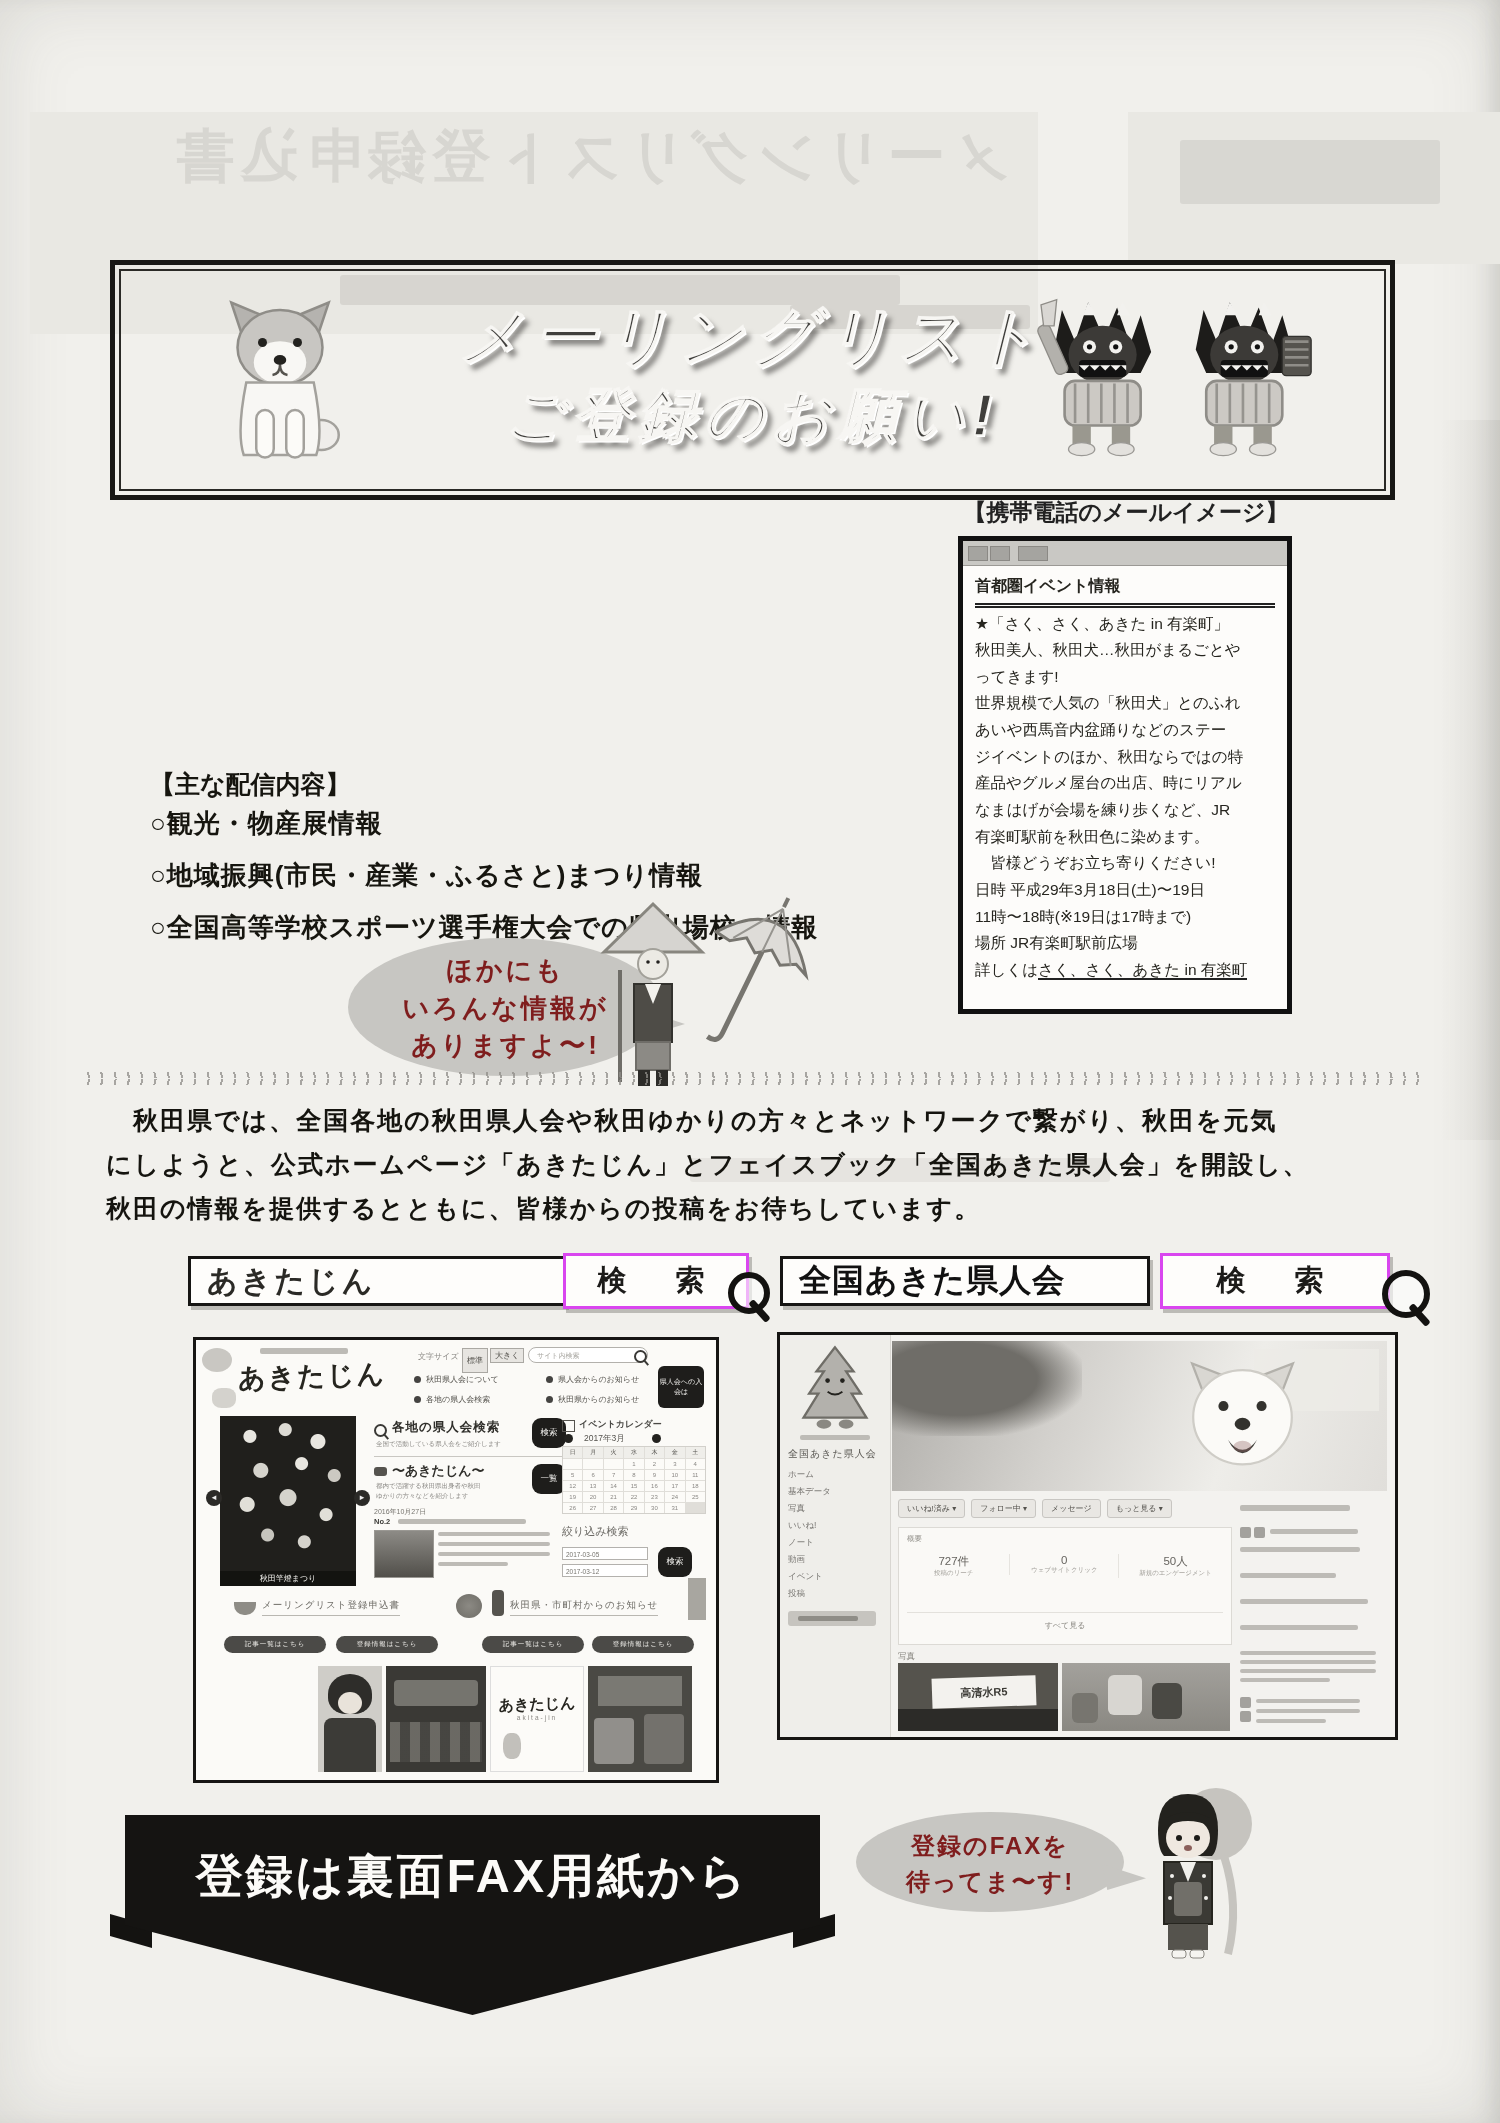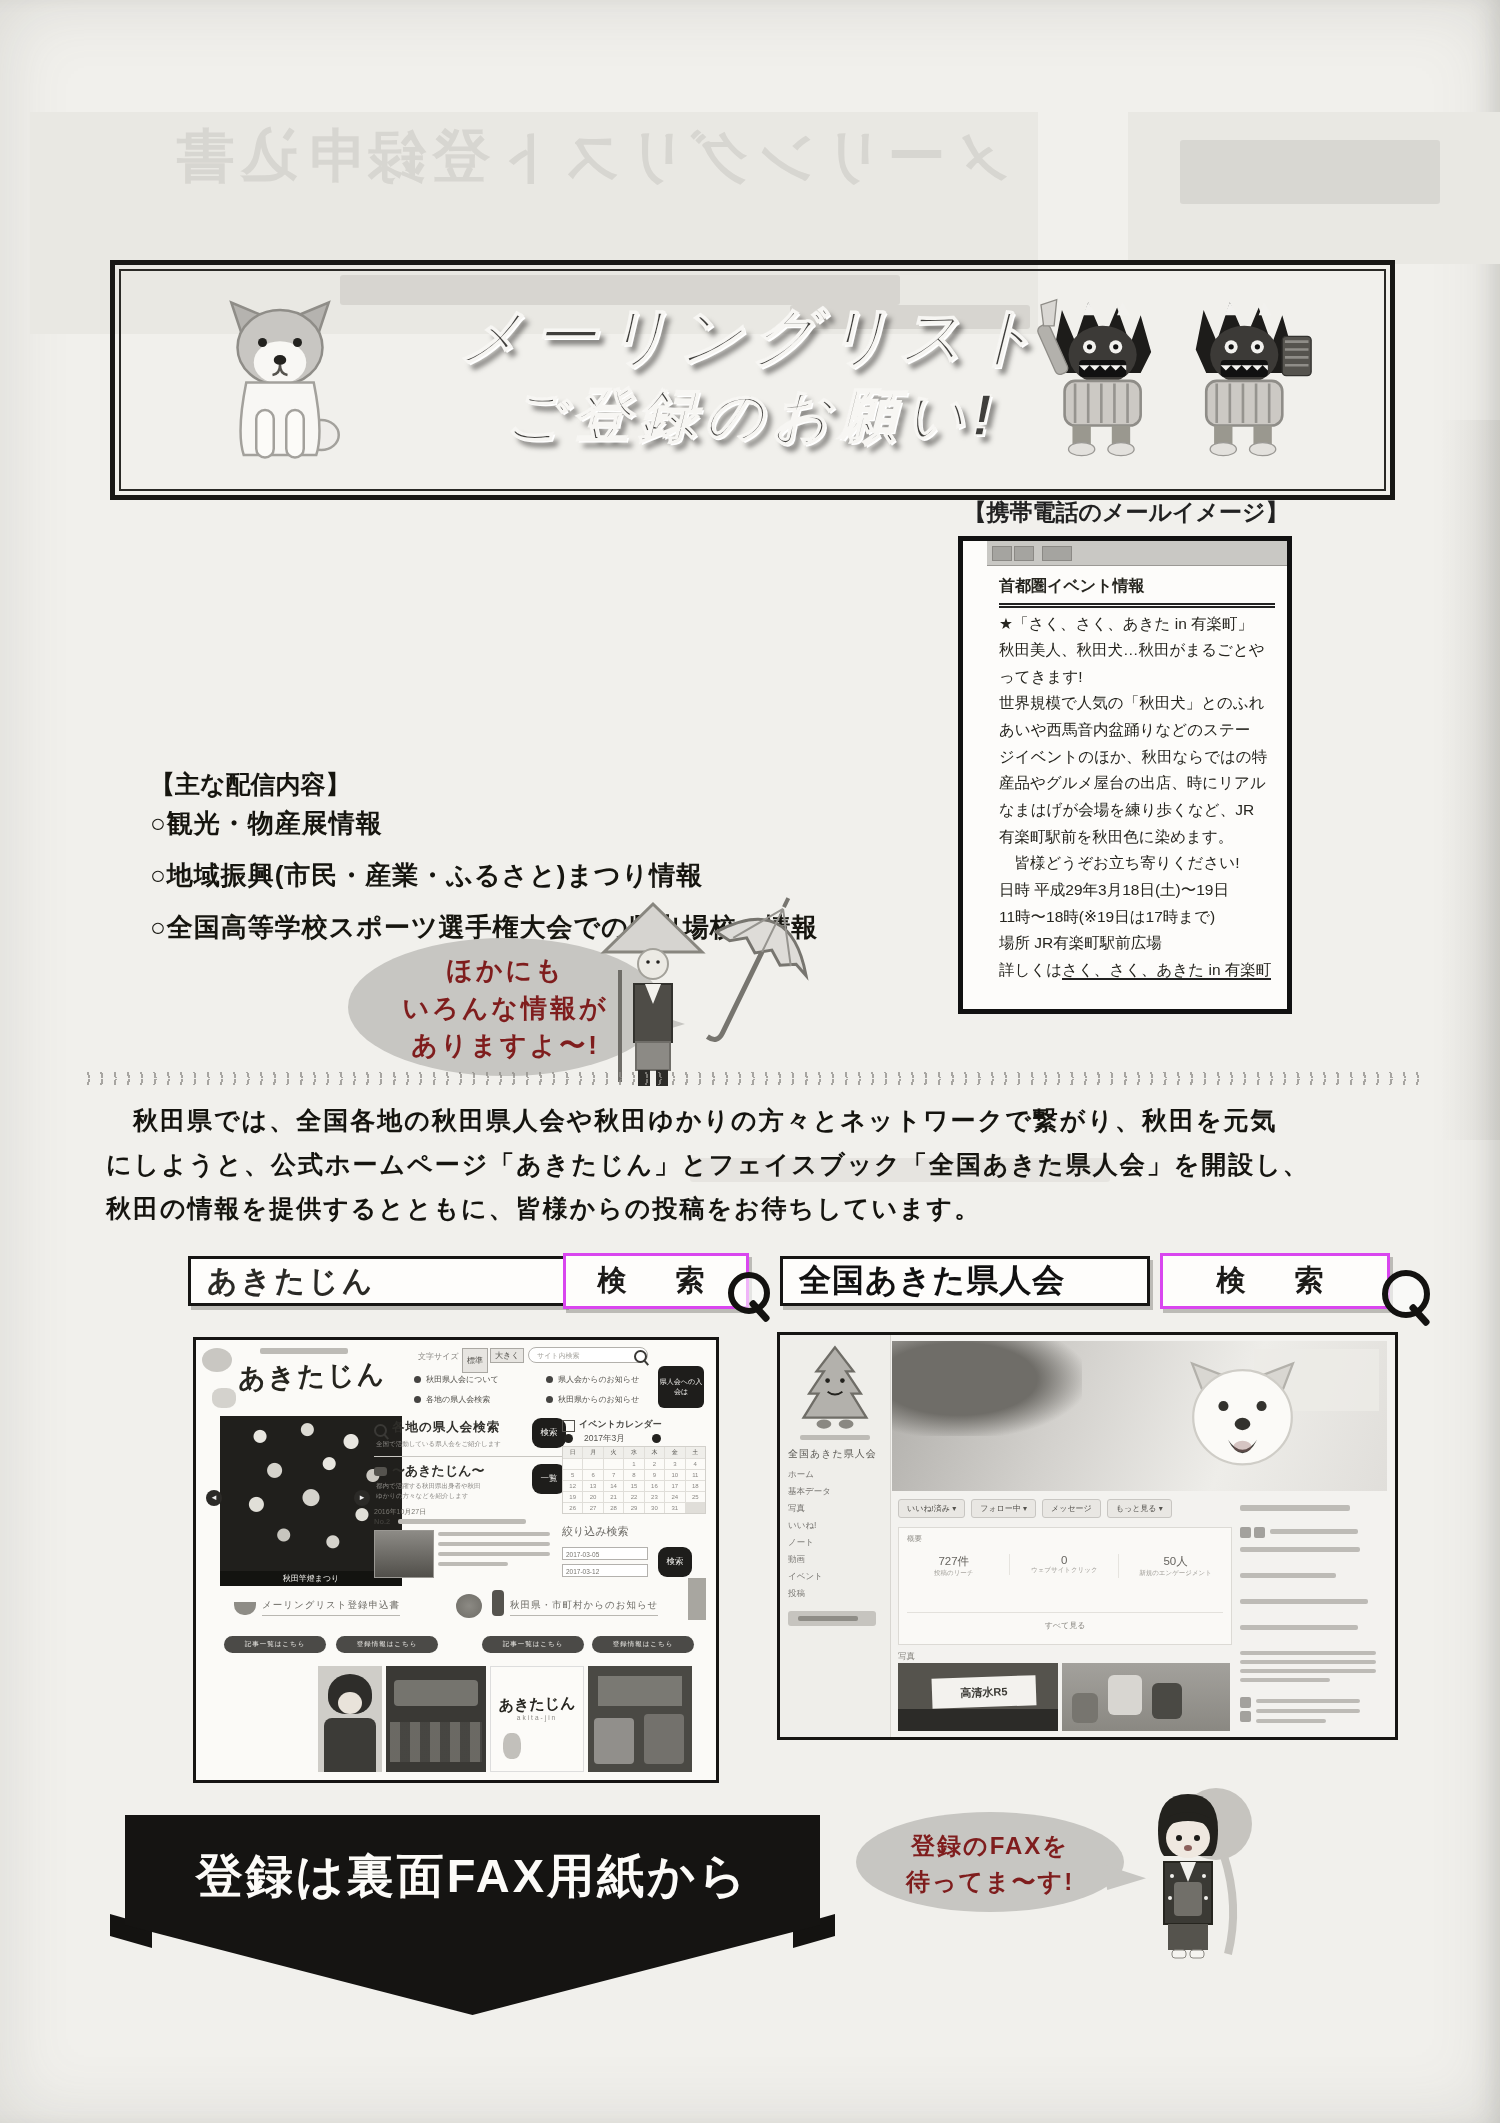--- a/index.html
+++ b/index.html
@@ -18,21 +18,21 @@
 
   
   .banner{position:absolute;left:110px;top:260px;width:1275px;height:230px;border:5px solid #181715;}
   .banner::before{content:"";position:absolute;inset:4px;border:2px solid #2a2926;}
   .t3d{position:absolute;left:0;width:100%;text-align:center;font-weight:bold;font-style:italic;color:#403f3c;
        -webkit-text-stroke:1.5px #f7f6f3;text-shadow:2px 2px 0 #ffffff,6px 7px 5px rgba(50,48,45,.55);
        letter-spacing:8px;white-space:nowrap;}
 
   
   .phonecap{position:absolute;left:940px;top:497px;width:372px;text-align:center;font-size:23px;font-weight:bold;color:#222;}
-  .phone{position:absolute;left:958px;top:536px;width:334px;height:478px;border:5px solid #111;background:#fdfcfa;box-sizing:border-box;padding-left:24px;}
+  .phone{position:absolute;left:958px;top:536px;width:334px;height:478px;border:5px solid #111;background:#fdfcfa;box-sizing:border-box;}
   .phonehdr{height:24px;background:#c9c8c4;border-bottom:1px solid #9b9995;position:relative;}
   .phonehdr span{position:absolute;top:5px;height:13px;background:#a5a4a0;border:1px solid #8b8985;}
   .phonebody{padding:6px 12px 0 12px;font-size:15.5px;line-height:1.72;color:#26251f;}
   .phonetitle{font-size:16px;font-weight:bold;border-bottom:5px double #222;padding-bottom:3px;margin-bottom:3px;}
   .phlink{border-bottom:2px solid #222;}
 
   
   .arrowwrap{position:absolute;left:188px;top:532px;width:762px;height:224px;background:#21201e;
              -webkit-clip-path:polygon(0 0,86% 0,100% 50%,86% 100%,0 100%);clip-path:polygon(0 0,86% 0,100% 50%,86% 100%,0 100%);}
   .arrowin{position:absolute;inset:3px;background:#dbd9d5;
@@ -68,21 +68,21 @@
 
   
   .shot{position:absolute;border:3px solid #161513;background:#fbfaf7;overflow:hidden;box-sizing:content-box;}
   .tinytxt{position:absolute;color:#8a8884;}
   .darkbtn{position:absolute;background:#1e1d1b;color:#f4f3f0;border-radius:9px;display:flex;align-items:center;justify-content:center;}
   .pill{position:absolute;height:17px;background:#4b4a47;border-radius:9px;color:#f1f0ec;font-size:6.5px;
         display:flex;align-items:center;justify-content:center;letter-spacing:1px;}
   .navdot{position:absolute;width:7px;height:7px;border-radius:50%;background:#444341;}
   .minimag{position:absolute;width:9px;height:9px;border:2px solid #3a3936;border-radius:50%;}
   .minimag::after{content:"";position:absolute;width:2px;height:7px;background:#3a3936;left:9px;top:7px;transform:rotate(-40deg);}
-  .lanterns{position:absolute;left:24px;top:76px;width:136px;height:170px;background:#201f1c;overflow:hidden;padding-left:46px;}
+  .lanterns{position:absolute;left:24px;top:76px;width:136px;height:170px;background:#201f1c;overflow:hidden;}
   .lanterns::before{content:"";position:absolute;inset:0;background-image:
       radial-gradient(circle at 22% 12%,#e8e6e0 0 6px,transparent 7px),
       radial-gradient(circle at 48% 8%,#dddbd4 0 6px,transparent 7px),
       radial-gradient(circle at 72% 15%,#e8e6e0 0 7px,transparent 8px),
       radial-gradient(circle at 30% 32%,#d5d3cc 0 7px,transparent 8px),
       radial-gradient(circle at 60% 28%,#e8e6e0 0 6px,transparent 7px),
       radial-gradient(circle at 84% 35%,#ccc9c2 0 6px,transparent 7px),
       radial-gradient(circle at 20% 52%,#e1dfd8 0 7px,transparent 8px),
       radial-gradient(circle at 50% 48%,#d5d3cc 0 8px,transparent 9px),
       radial-gradient(circle at 78% 58%,#e1dfd8 0 6px,transparent 7px),

